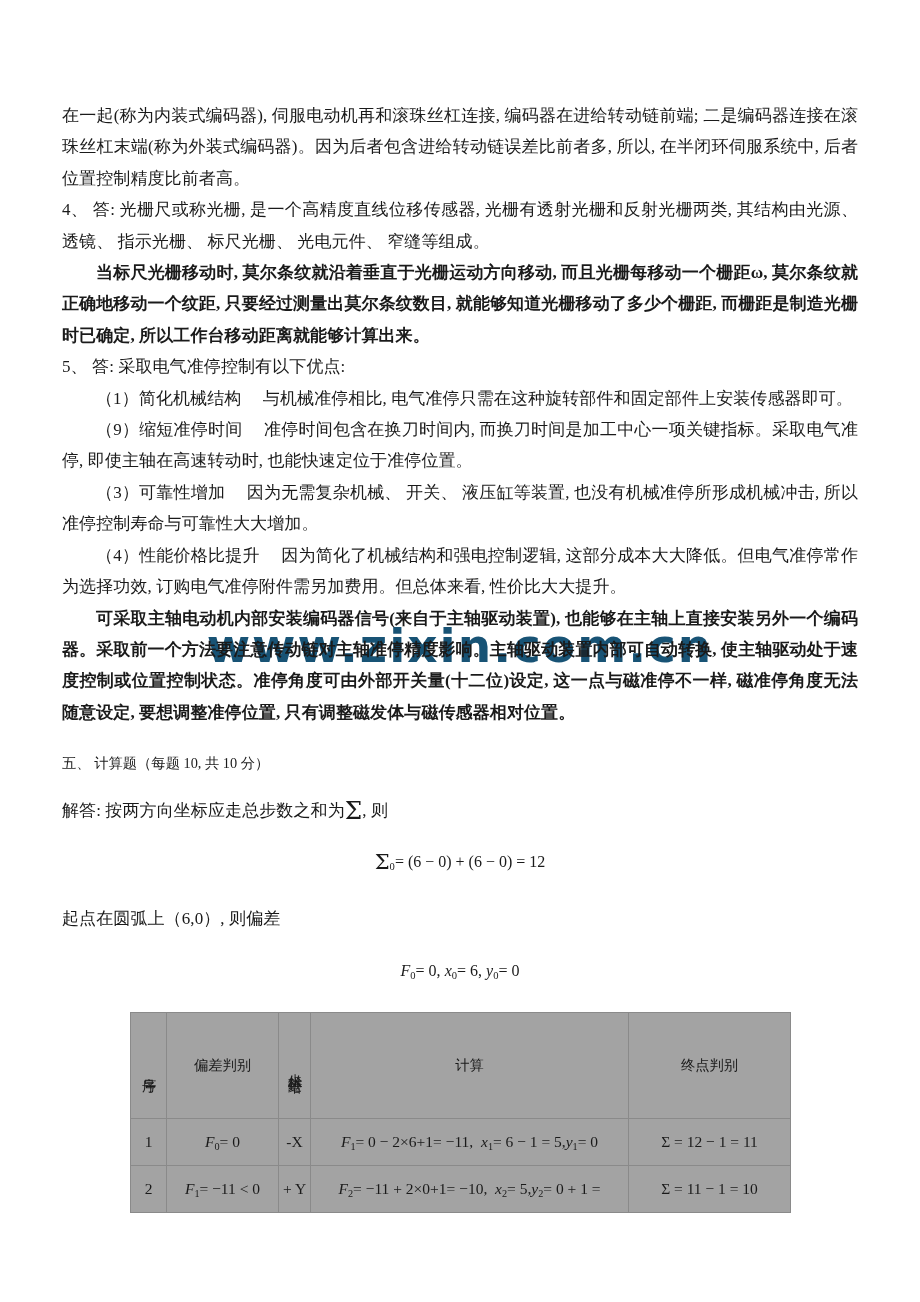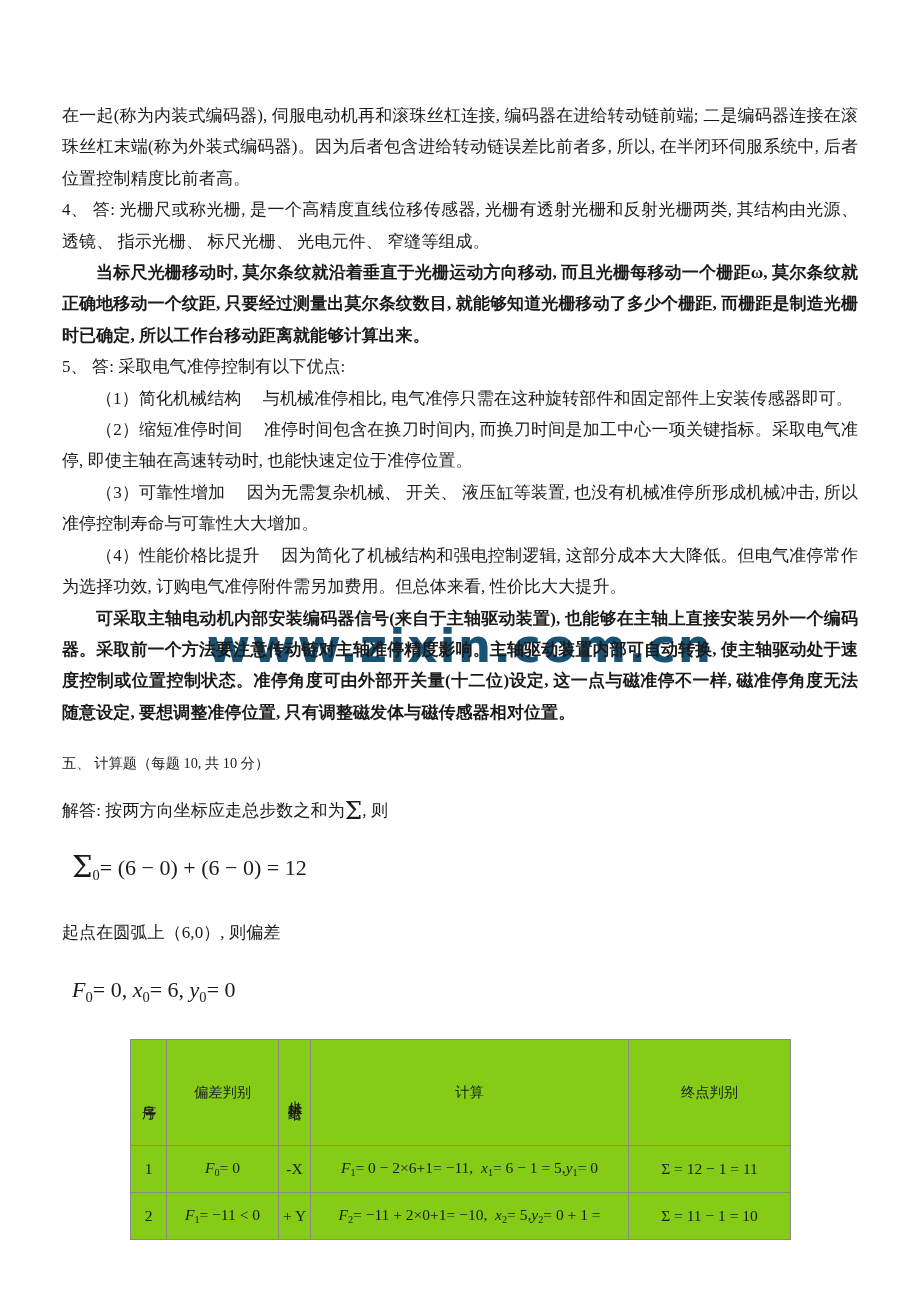--- a/index.html
+++ b/index.html
@@ -91,42 +91,42 @@
     line-height: 0;
     position: relative;
     top: 2px;
   }
   sub {
     font-size: .66em;
     font-style: normal;
     vertical-align: -.33em;
   }
   .display-math {
-    text-align: left;
-    font-size: 22px;
-    margin: 10px;
+    text-align: center;
+    font-size: 16px;
+    margin: 4px;
     line-height: 40px;
   }
   .inline-sum {
     font-style: normal;
     font-size: 1.45em;
     font-family: "DejaVu Serif", serif;
     position: relative;
     top: 3px;
   }
 
   
   #calc-table {
     border-collapse: collapse;
     width: 660px;
     margin: 0 auto 0 68px;
     table-layout: fixed;
     position: relative;
     z-index: 2;
-    background: #84cc16;
+    background: #a3a3a3;
   }
   #calc-table td, #calc-table th {
     border: 1px solid #8a8a8a;
     padding: 0;
     vertical-align: middle;
     font-weight: normal;
   }
   #calc-table th {
     text-align: center;
     font-size: 14.3px;
@@ -192,21 +192,21 @@
     <p class="para">在一起(称为内装式编码器), 伺服电动机再和滚珠丝杠连接, 编码器在进给转动链前端; 二是编码器连接在滚珠丝杠末端(称为外装式编码器)。因为后者包含进给转动链误差比前者多, 所以, 在半闭环伺服系统中, 后者位置控制精度比前者高。</p>
 
     <p class="para">4、 答: 光栅尺或称光栅, 是一个高精度直线位移传感器, 光栅有透射光栅和反射光栅两类, 其结构由光源、 透镜、 指示光栅、 标尺光栅、 光电元件、 窄缝等组成。</p>
 
     <p class="para indent-2">当标尺光栅移动时, 莫尔条纹就沿着垂直于光栅运动方向移动, 而且光栅每移动一个栅距ω, 莫尔条纹就正确地移动一个纹距, 只要经过测量出莫尔条纹数目, 就能够知道光栅移动了多少个栅距, 而栅距是制造光栅时已确定, 所以工作台移动距离就能够计算出来。</p>
 
     <p class="para">5、 答: 采取电气准停控制有以下优点:</p>
 
     <p class="para sub-item">（1）简化机械结构　 与机械准停相比, 电气准停只需在这种旋转部件和固定部件上安装传感器即可。</p>
 
-    <p class="para sub-item">（2）缩短准停时间　 准停时间包含在换刀时间内, 而换刀时间是加工中心一项关键指标。采取电气准停, 即使主轴在高速转动时, 也能快速定位于准停位置。</p>
+    <p class="para sub-item">（9）缩短准停时间　 准停时间包含在换刀时间内, 而换刀时间是加工中心一项关键指标。采取电气准停, 即使主轴在高速转动时, 也能快速定位于准停位置。</p>
 
     <p class="para sub-item">（3）可靠性增加　 因为无需复杂机械、 开关、 液压缸等装置, 也没有机械准停所形成机械冲击, 所以准停控制寿命与可靠性大大增加。</p>
 
     <p class="para sub-item">（4）性能价格比提升　 因为简化了机械结构和强电控制逻辑, 这部分成本大大降低。但电气准停常作为选择功效, 订购电气准停附件需另加费用。但总体来看, 性价比大大提升。</p>
 
     <p class="para indent-2">可采取主轴电动机内部安装编码器信号(来自于主轴驱动装置), 也能够在主轴上直接安装另外一个编码器。采取前一个方法要注意传动链对主轴准停精度影响。主轴驱动装置内部可自动转换, 使主轴驱动处于速度控制或位置控制状态。准停角度可由外部开关量(十二位)设定, 这一点与磁准停不一样, 磁准停角度无法随意设定, 要想调整准停位置, 只有调整磁发体与磁传感器相对位置。</p>
 
     <div class="spacer-md"></div>
 
     <p class="section-head">五、 计算题（每题 10, 共 10 分）</p>

